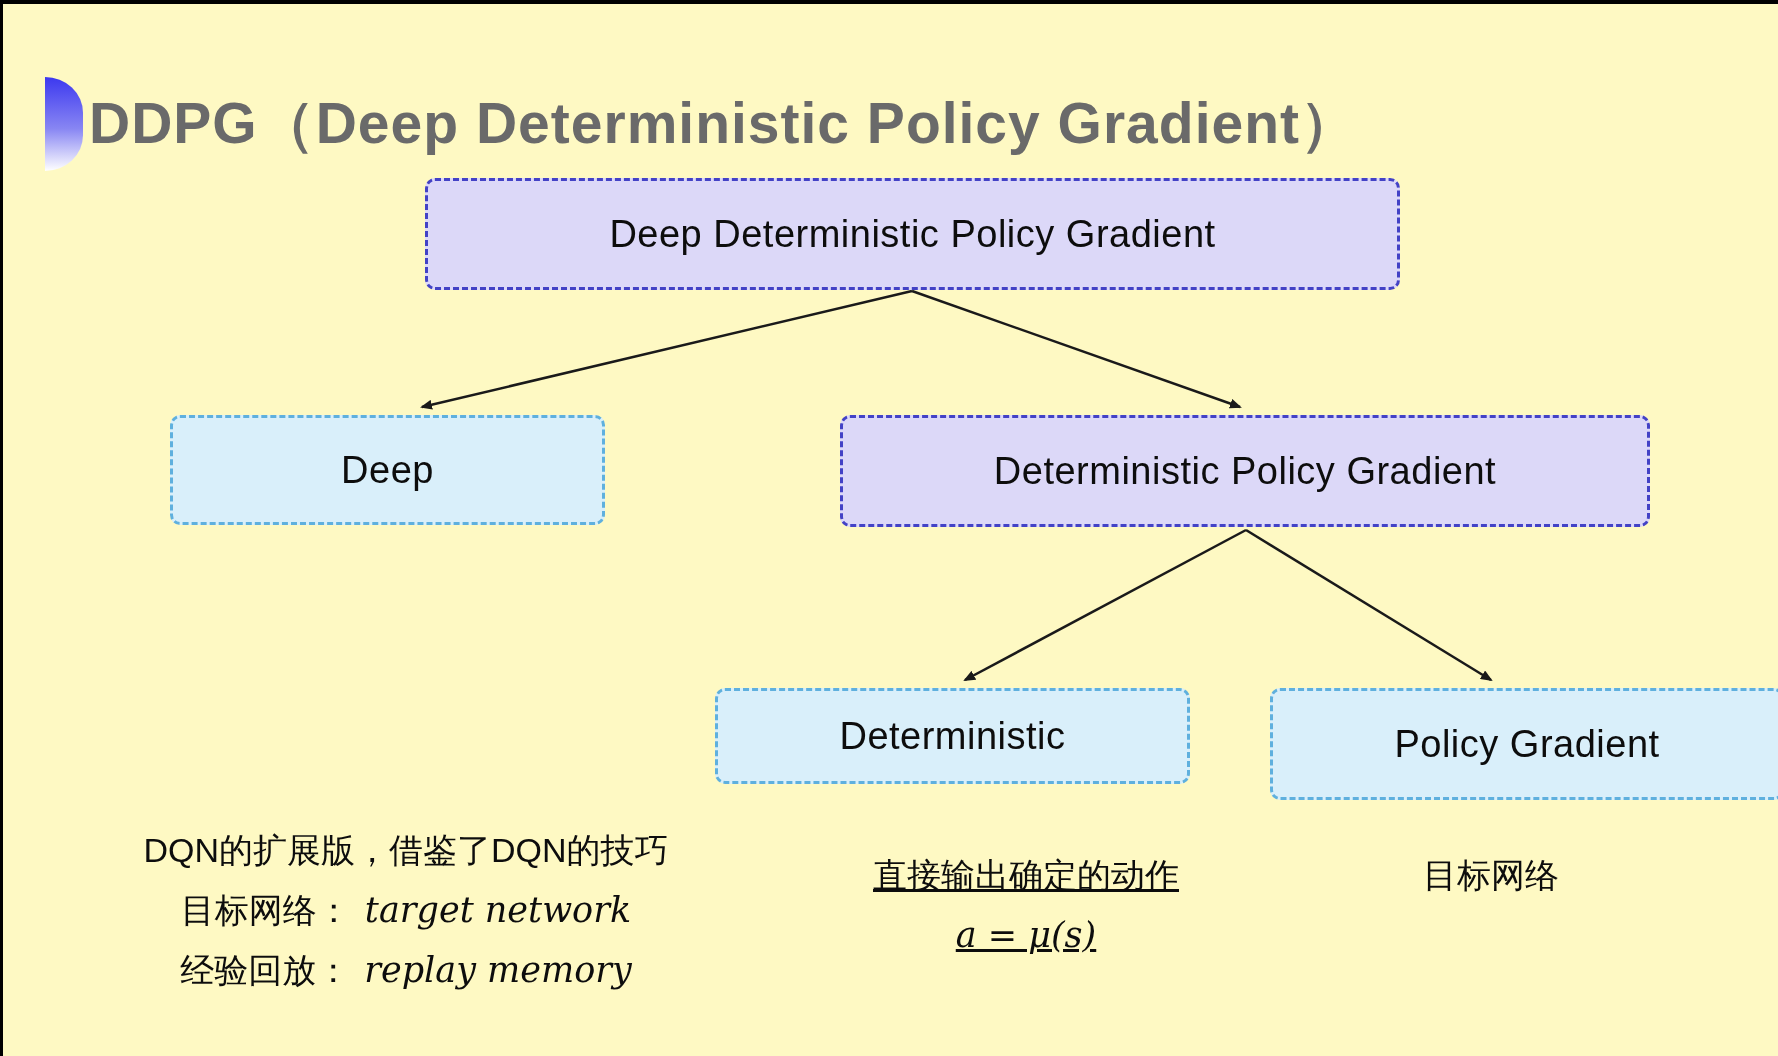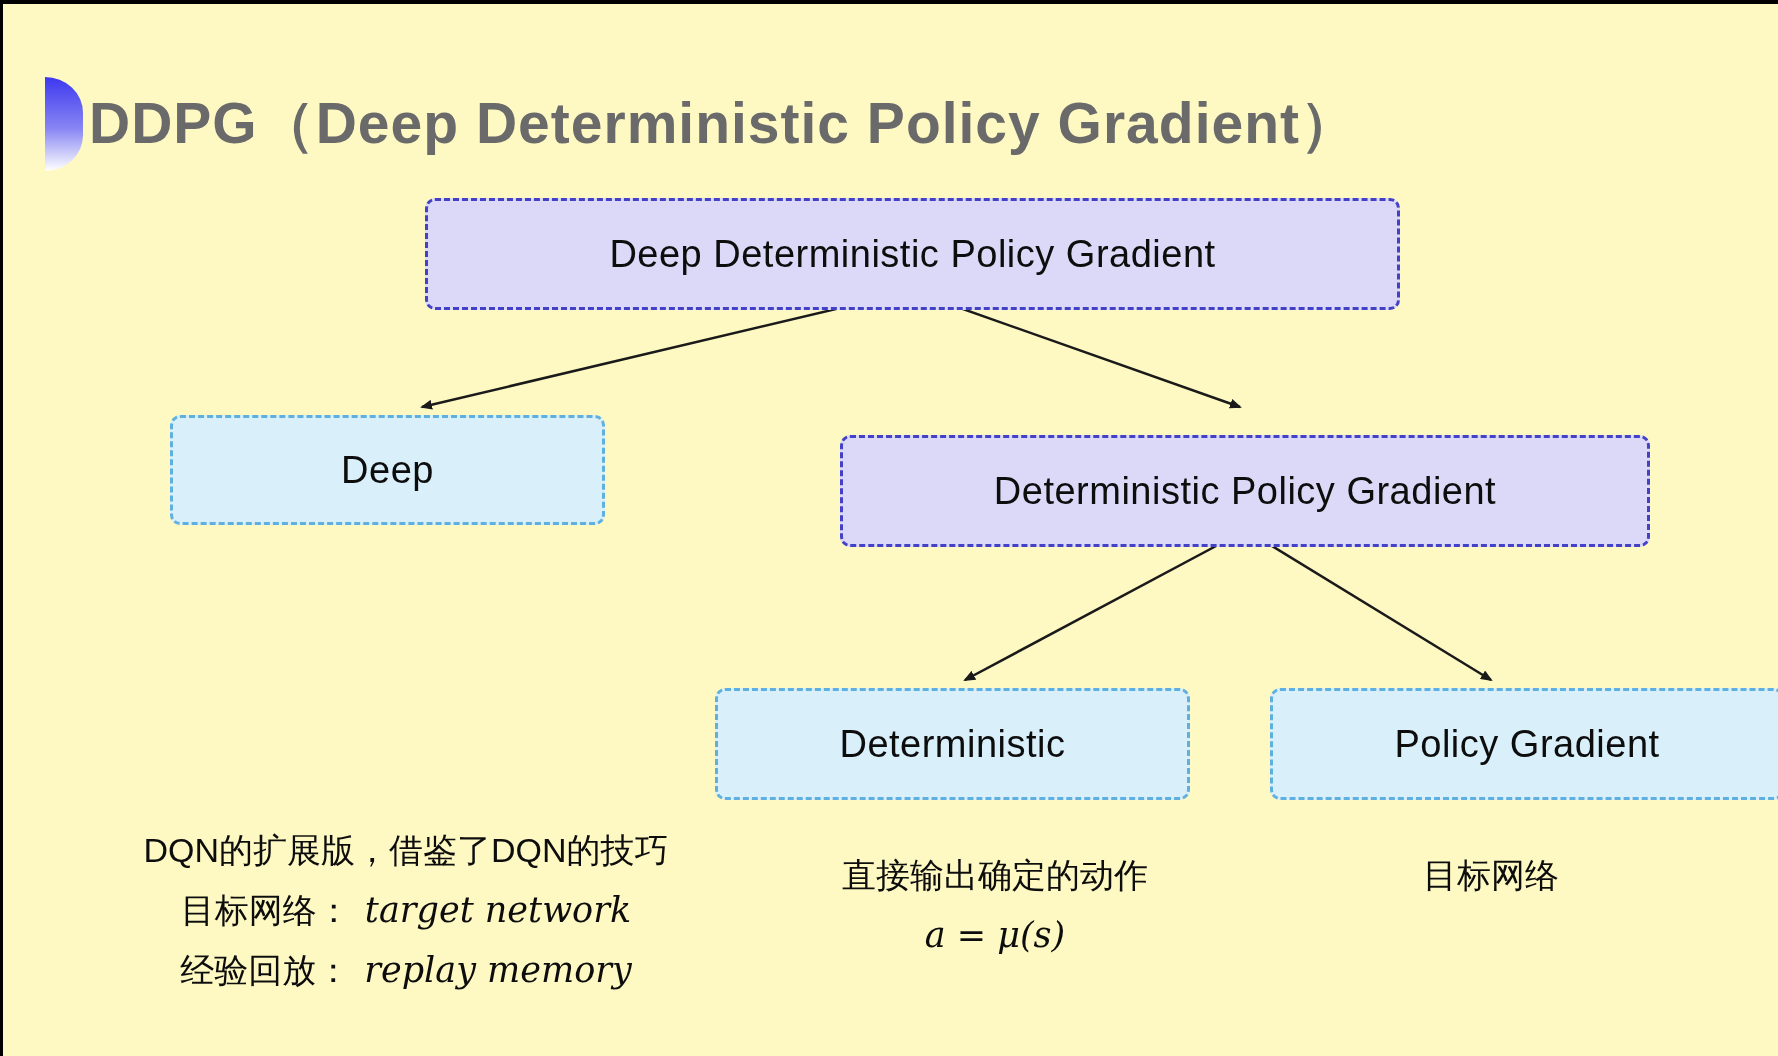--- a/index.html
+++ b/index.html
@@ -64,47 +64,47 @@
     position: absolute;
     display: flex; align-items: center; justify-content: center;
     border-radius: 10px;
     border: 3px dashed;
     font-size: 38px;
     font-weight: 500;
     color: var(--node-text);
     letter-spacing: 0.5px;
     text-align: center;
   }
-  .purple { background: var(--purple-fill); border-color: var(--purple-border); margin-top: 20px; }
+  .purple { background: var(--purple-fill); border-color: var(--purple-border); }
   .cyan   { background: var(--cyan-fill);   border-color: var(--cyan-border); }
   .node-root { left: 425px;  top: 178px; width: 975px; height: 112px; }
   .node-deep { left: 170px;  top: 415px; width: 435px; height: 110px; }
   .node-dpg  { left: 840px;  top: 415px; width: 810px; height: 112px; }
-  .node-det  { left: 715px;  top: 688px; width: 475px; height: 112px; }
+  .node-det  { left: 715px;  top: 688px; width: 475px; height: 96px; }
   .node-pg   { left: 1270px; top: 688px; width: 514px; height: 112px; }
   .note {
     position: absolute;
     text-align: center;
     color: var(--node-text);
   }
   .note-line {
     font-size: 34px;
     line-height: 60px;
     font-weight: 500;
     white-space: nowrap;
   }
   .math {
     font-family: "DejaVu Serif", serif;
     font-style: italic;
     font-weight: 400;
     font-size: 35px;
   }
   .gap-left { margin-left: 14px; text-align: center; }
   .note-left  { left: 116px;  top: 820px; width: 580px; }
-  .note-mid   { left: 795px;  top: 845px; width: 400px; }
+  .note-mid   { left: 826px;  top: 845px; width: 400px; text-decoration: underline; }
   .note-right { left: 1291px; top: 845px; width: 400px; }
 </style>
 </head>
 <body>
 
 <div class="slide">
 
   <div class="edge-top"></div>
   <div class="edge-left"></div>
 

